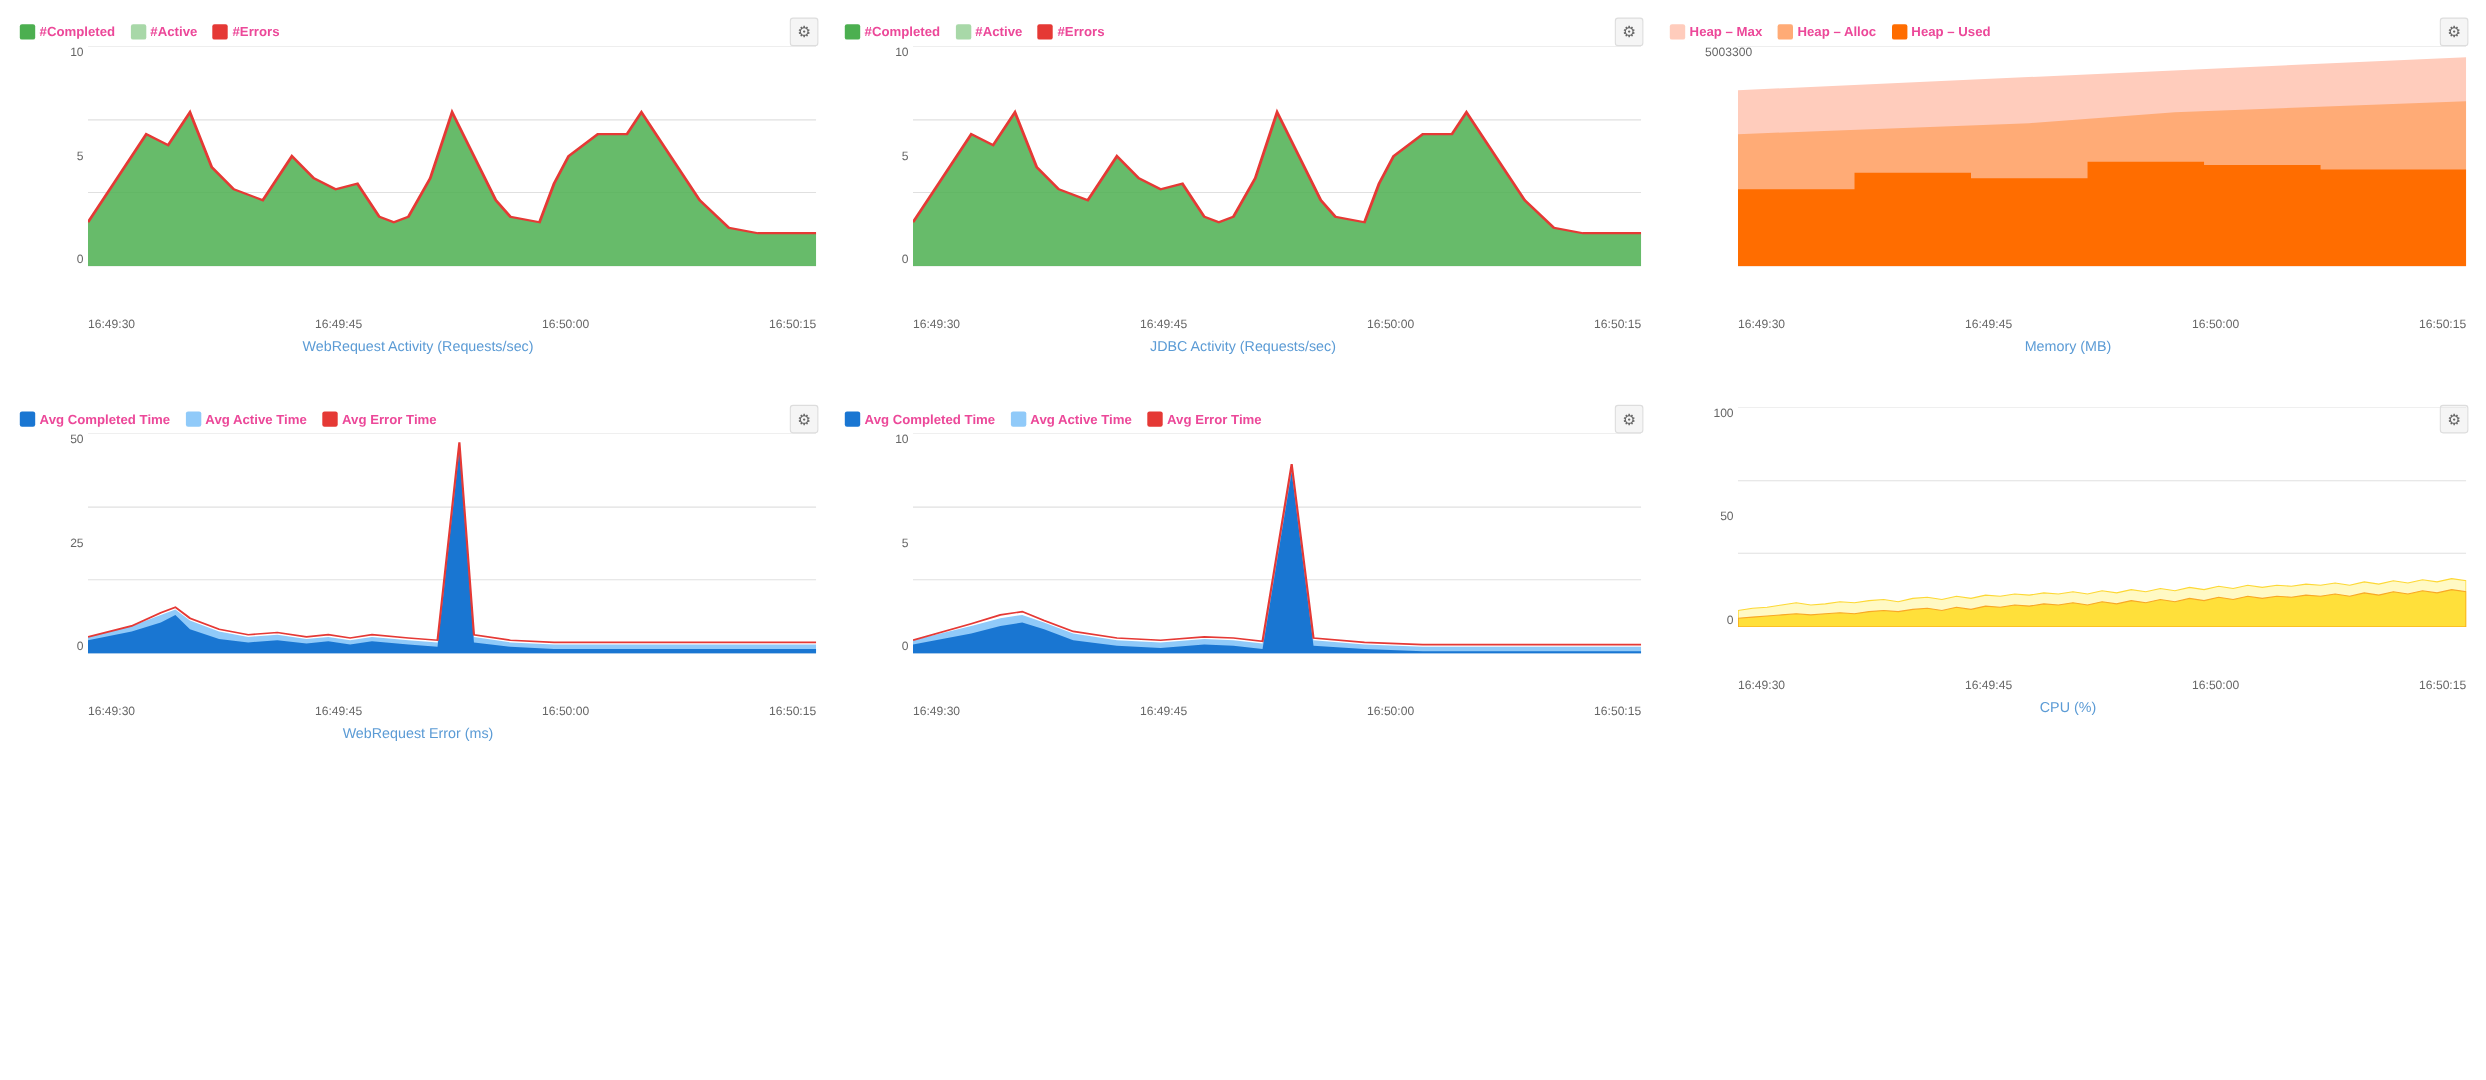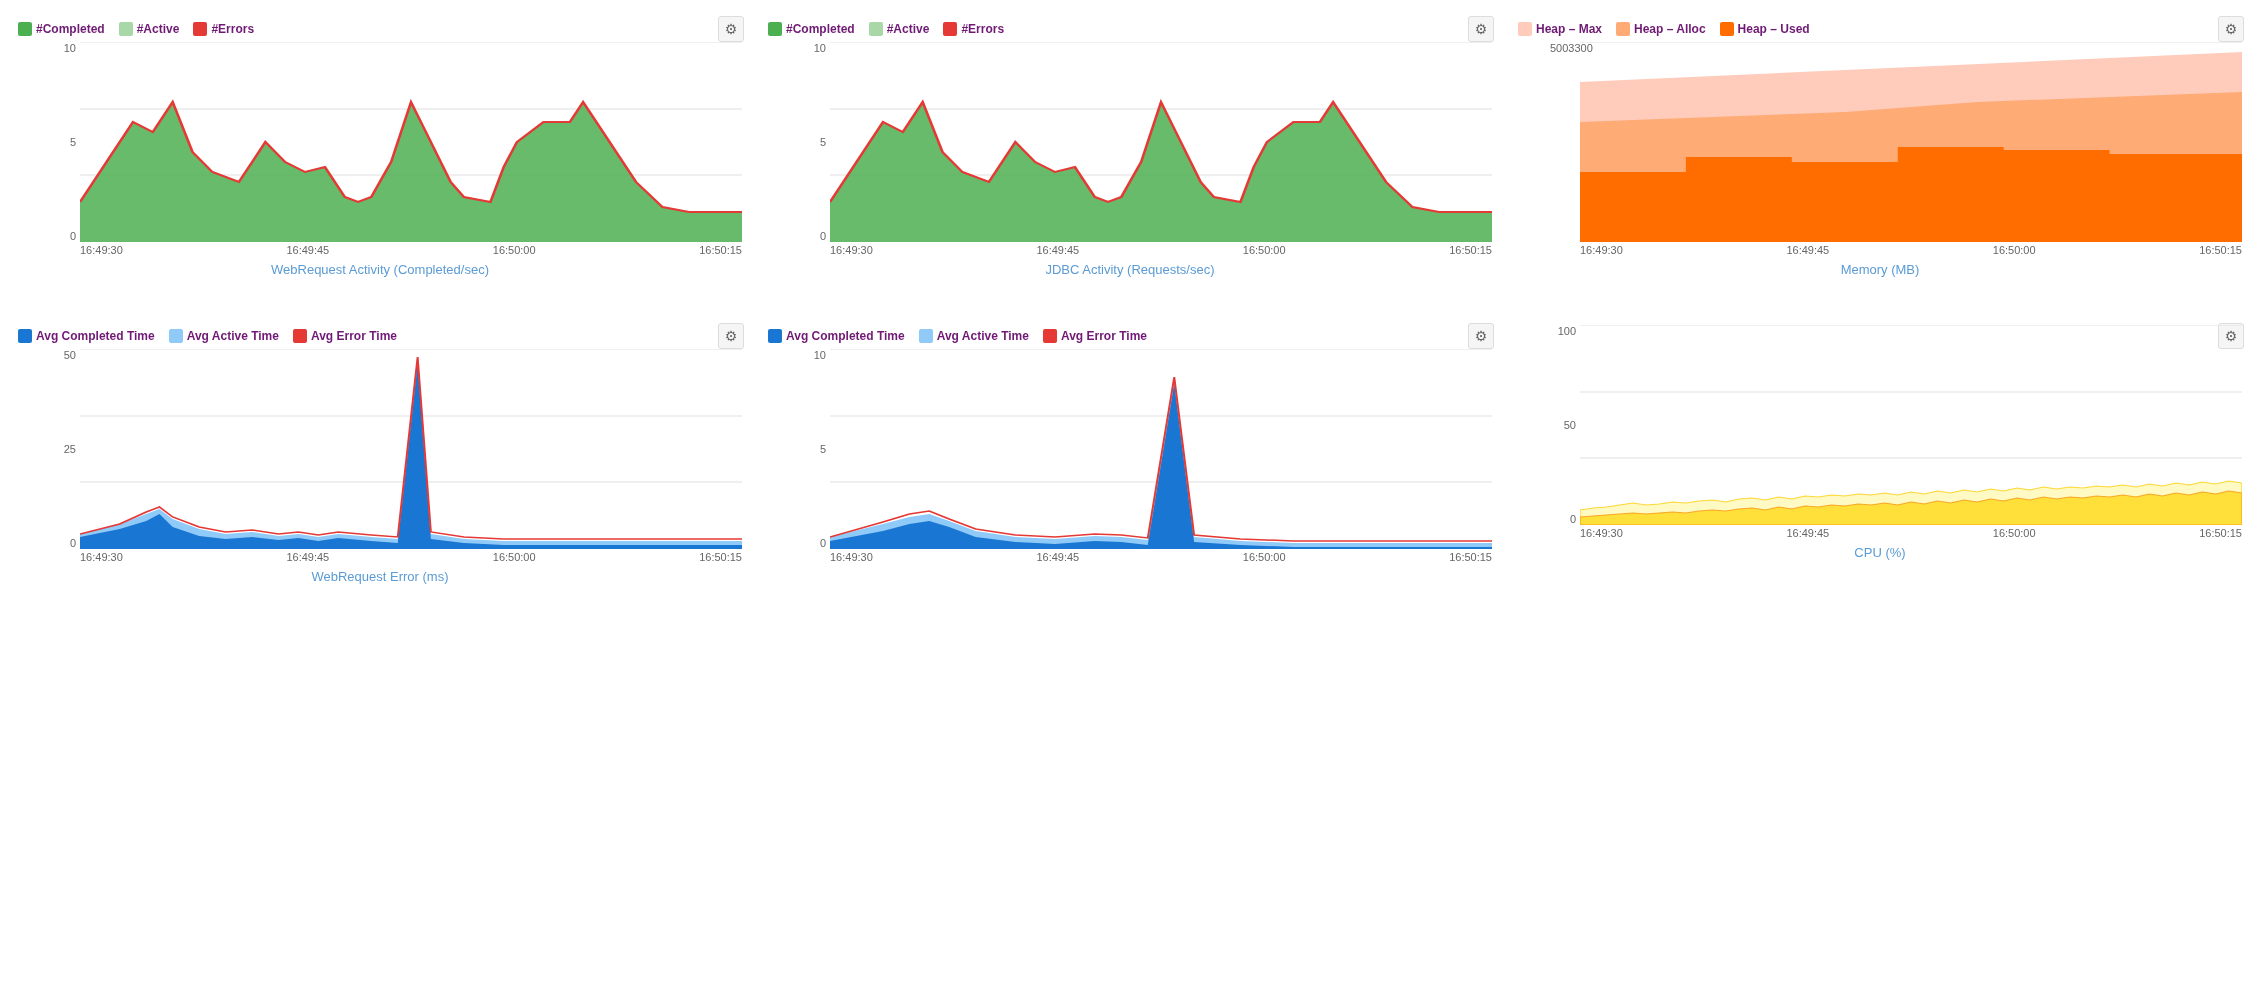--- a/index.html
+++ b/index.html
@@ -44,40 +44,41 @@
       gap: 6px 14px;
       margin-bottom: 6px;
       padding-top: 4px;
     }
     .legend-item {
       display: flex;
       align-items: center;
       gap: 4px;
       font-size: 12px;
       font-weight: bold;
-      color: #701a75;
+      color: #ec4899;
     }
     .legend-swatch {
       width: 14px;
       height: 14px;
       border-radius: 2px;
       flex-shrink: 0;
     }
     .chart-title {
       text-align: center;
       color: #5B9BD5;
       font-size: 13px;
       margin-top: 6px;
     }
     .x-labels {
       display: flex;
       justify-content: space-between;
       padding: 2px 0 0 0;
       font-size: 11px;
       color: #666;
+      margin-top: 45px;
     }
     .chart-inner {
       margin-left: 32px;
     }
   </style>
 </head>
 <body>
 
 <div class="grid">
 <div class="chart-container">
@@ -112,21 +113,21 @@
               <path d="M0,160 L20,120 L40,80 L55,90 L70,60 L85,110 L100,130 L120,140 L140,100 L155,120 L170,130 L185,125 L200,155 L210,160 L220,155 L235,120 L250,60 L265,100 L280,140 L290,155 L310,160 L320,125 L330,100 L350,80 L370,80 L380,60 L400,100 L420,140 L440,165 L460,170 L480,170 L500,170" fill="none" stroke="#e53935" stroke-width="2"></path>
             </svg></div>
         </div>
         <div class="x-labels" style="margin-left: 30px;">
           <span>16:49:30</span>
           <span>16:49:45</span>
           <span>16:50:00</span>
           <span>16:50:15</span>
         </div>
       </div>
-      <div class="chart-title">WebRequest Activity (Completed/sec)</div>
+      <div class="chart-title">WebRequest Activity (Requests/sec)</div>
     </div>
     <div class="chart-container">
       <button class="settings-btn">⚙</button>
       <div class="legend">
         <div class="legend-item">
           <div class="legend-swatch" style="background-color: rgb(76, 175, 80);"></div>
           <span>#Completed</span>
         </div>
         <div class="legend-item">
           <div class="legend-swatch" style="background-color: rgb(168, 216, 168);"></div>

